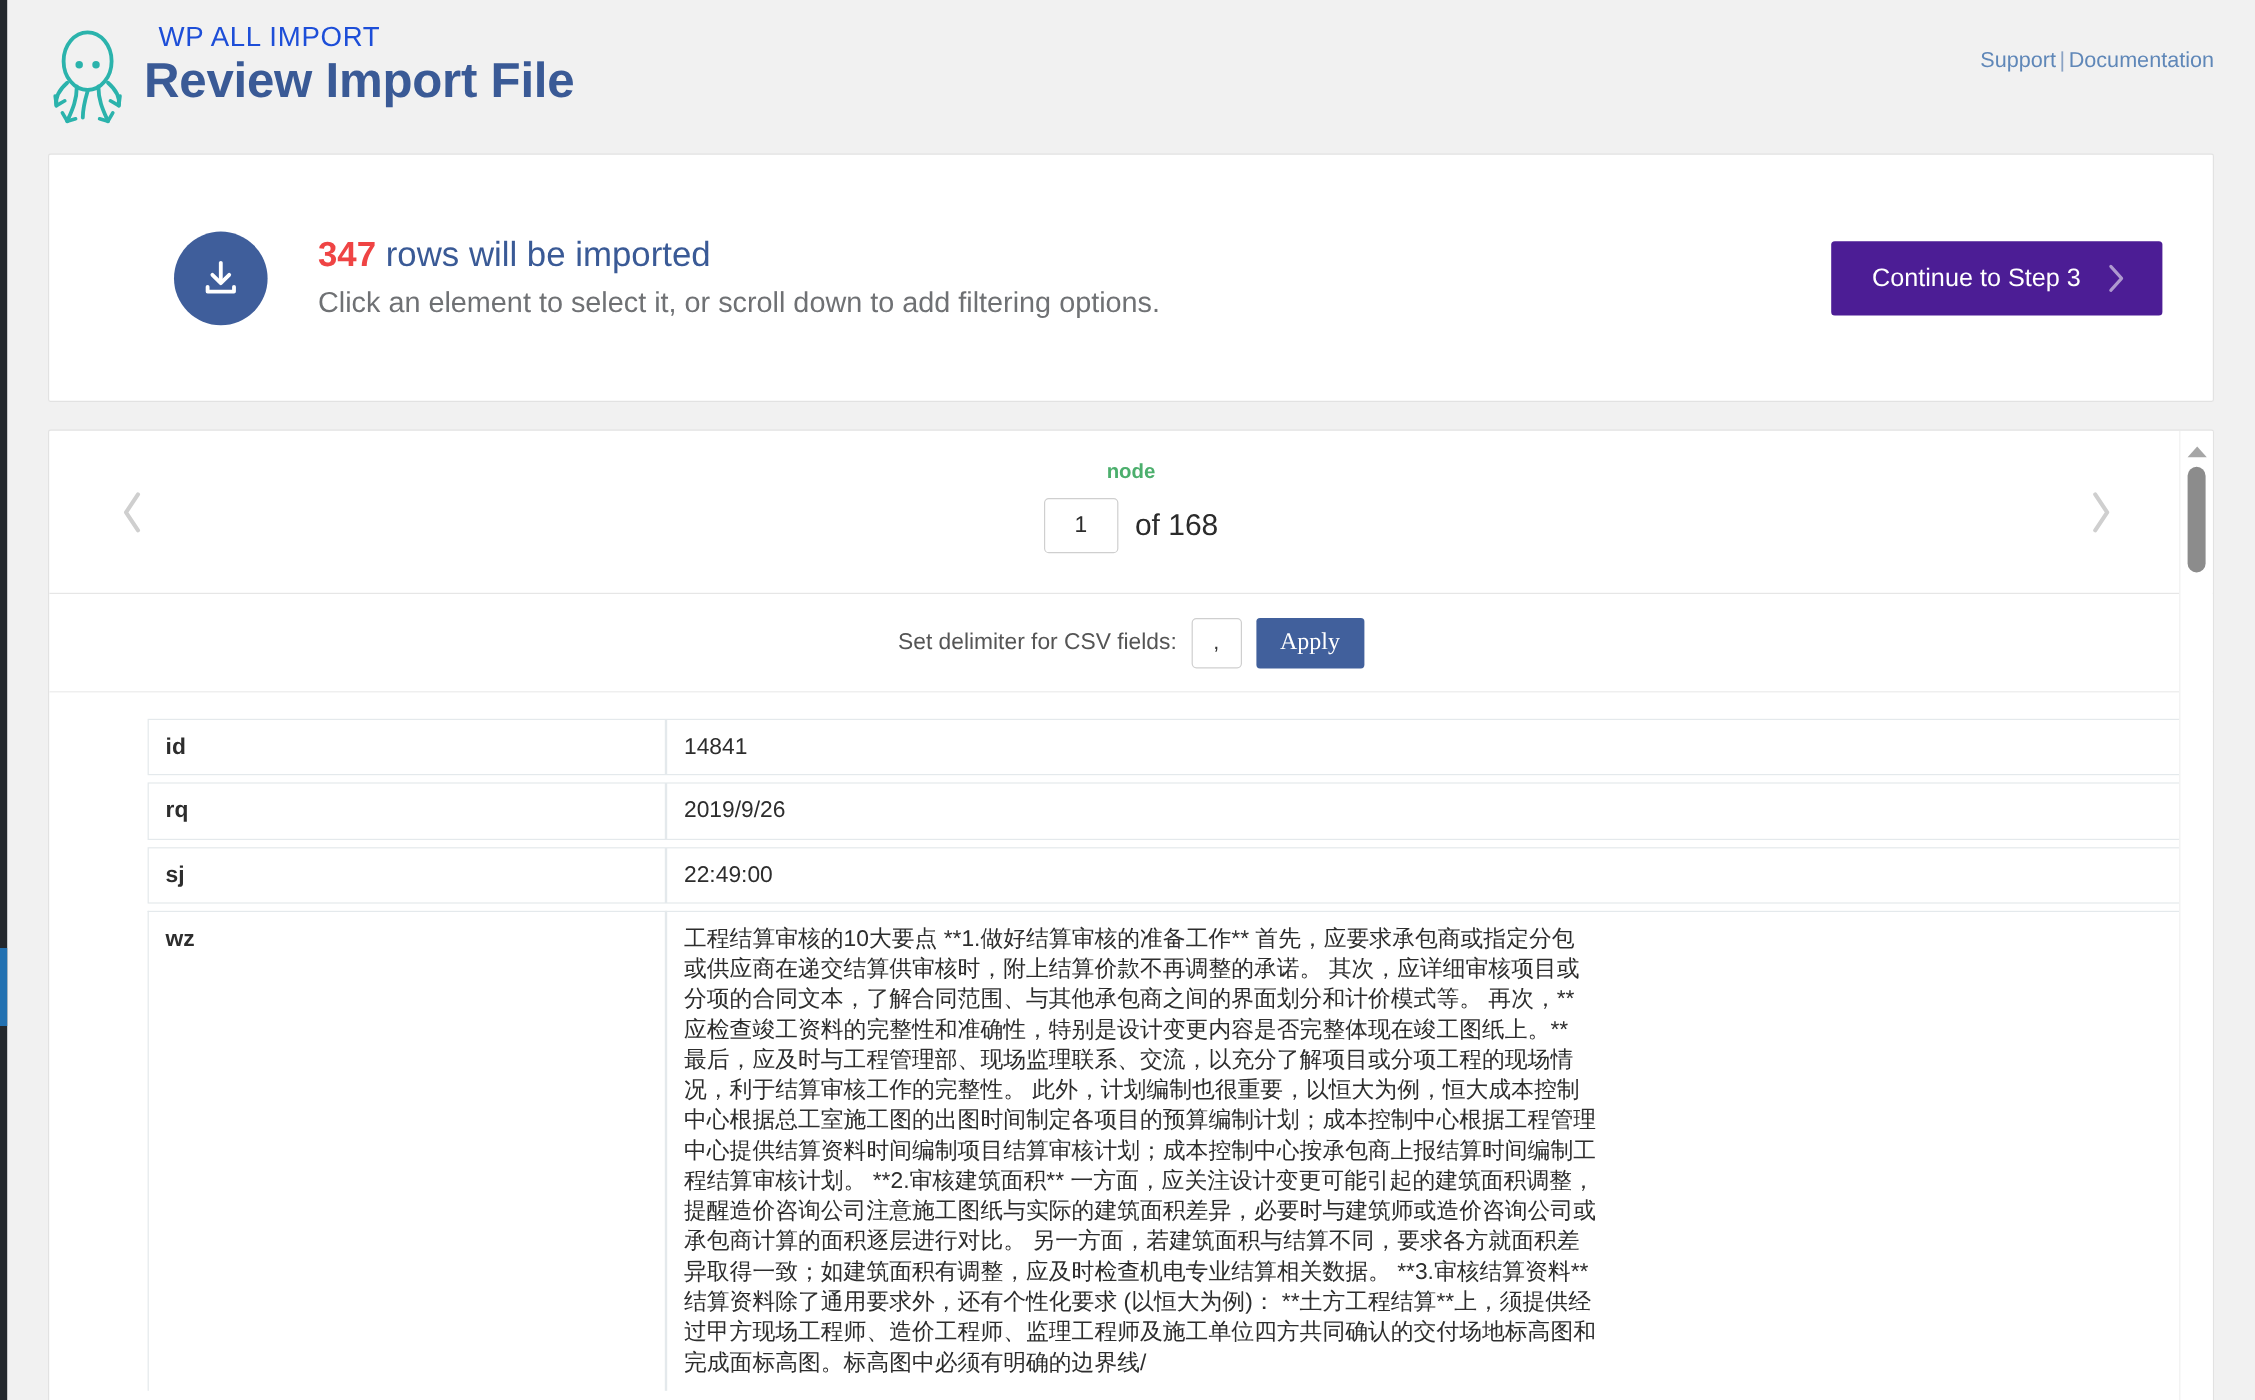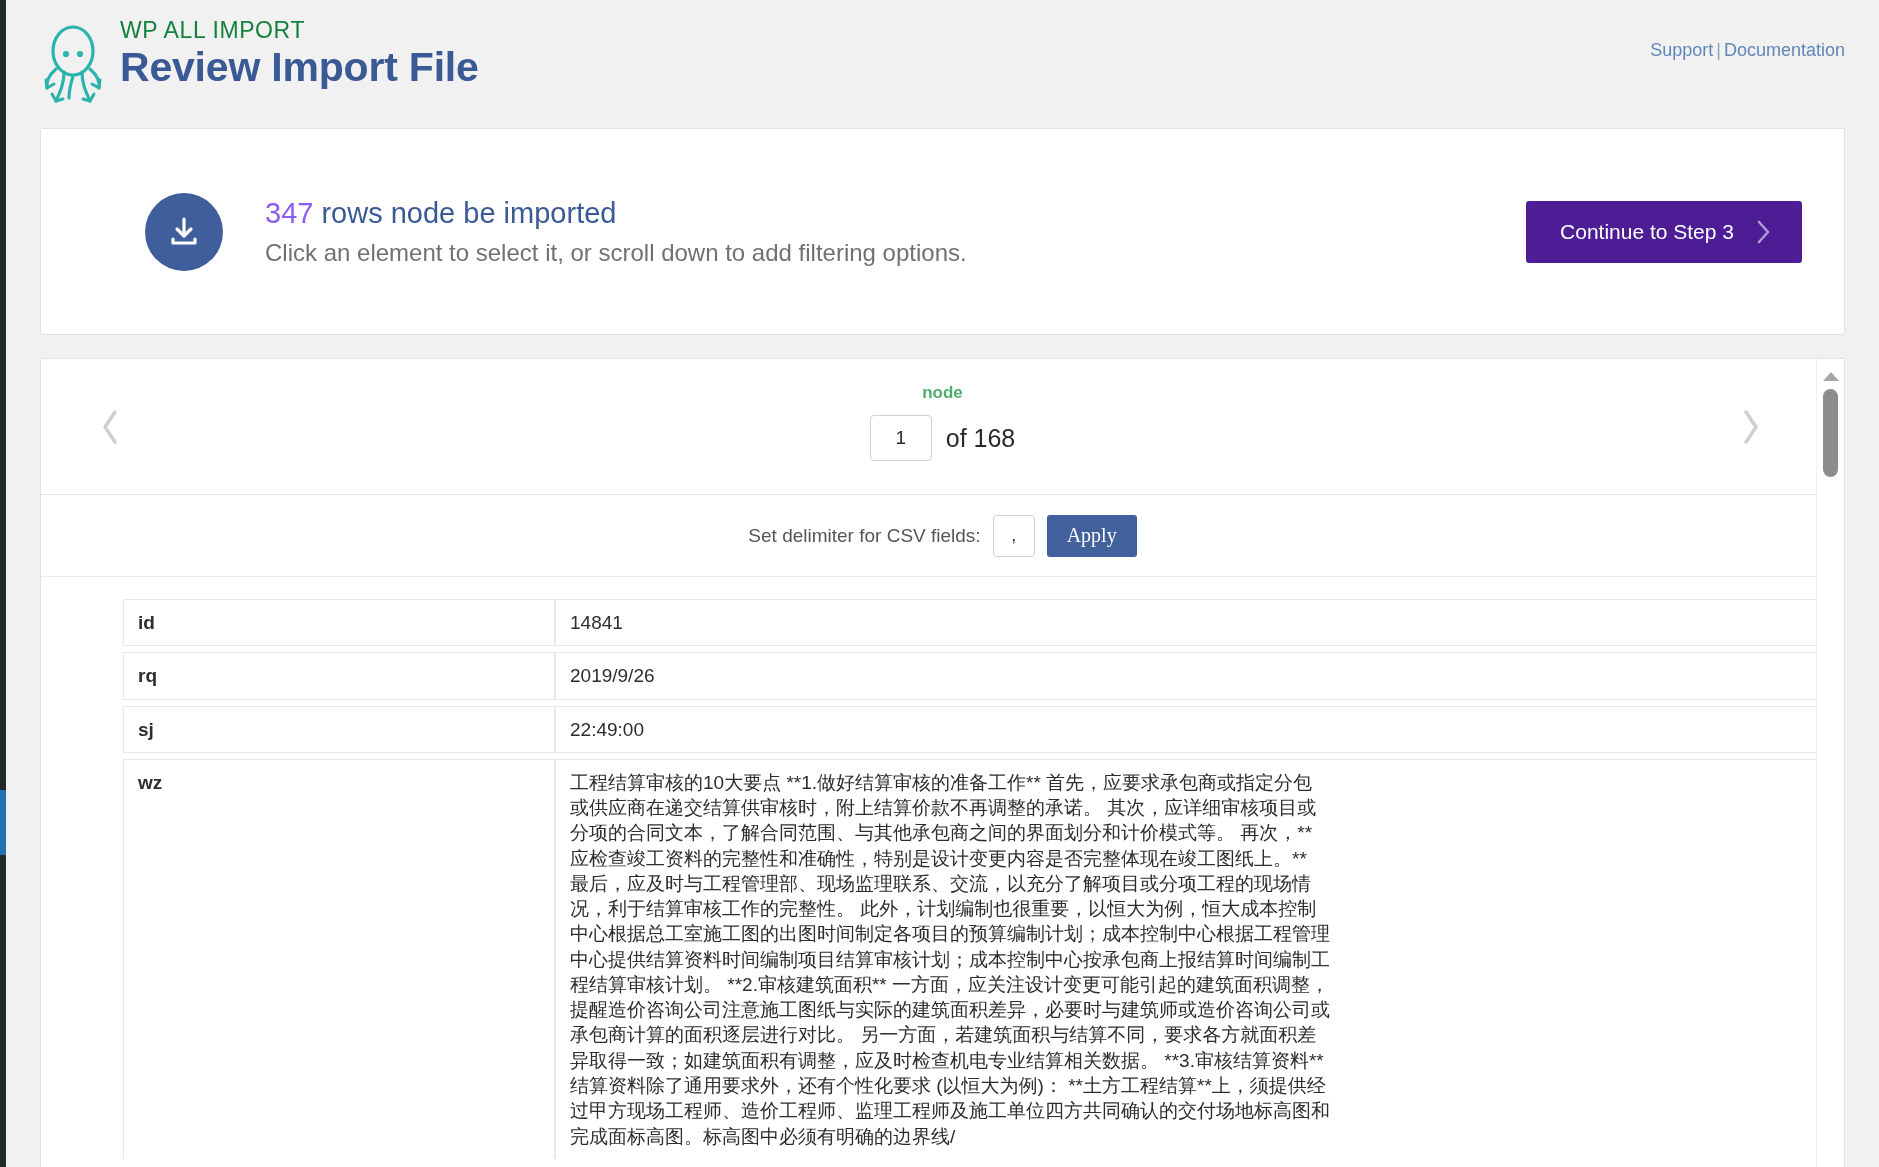--- a/index.html
+++ b/index.html
@@ -37,24 +37,24 @@
     height: 128px;
     padding: 18px 30px 0 30px;
     display: flex;
     align-items: flex-start;
   }
   .logo-wrap { width: 76px; flex: 0 0 76px; padding-top: 6px; }
   .title-wrap { padding-left: 8px; }
   .brand-small {
     font-size: 23px;
     letter-spacing: .6px;
-    color: #15803d;
+    color: #1d4ed8;
     font-weight: 400;
     line-height: 1.1;
-    margin: 0 0 2px 0;
+    margin: 0 0 2px 12px;
   }
   .brand-big {
     font-size: 41px;
     font-weight: bold;
     color: #3a5a96;
     line-height: 1.1;
     margin: 0;
     letter-spacing: -.2px;
   }
   .header-links {
@@ -87,21 +87,21 @@
     margin-left: 70px;
     display: flex; align-items: center; justify-content: center;
   }
   .notice-text { margin-left: 42px; }
   .notice-line1 {
     font-size: 29px;
     color: #3a5a96;
     line-height: 1.25;
     margin-bottom: 6px;
   }
-  .notice-line1 .count { color: #8b5cf6; font-weight: normal; }
+  .notice-line1 .count { color: #ef4444; font-weight: bold; }
   .notice-line2 {
     font-size: 24px;
     color: #6f7174;
     line-height: 1.25;
   }
   .continue-btn {
     position: absolute;
     right: 42px;
     top: 50%;
     transform: translateY(-50%);
@@ -296,21 +296,21 @@
 
   <div class="notice">
     <div class="notice-icon">
       <svg width="40" height="40" viewBox="0 0 40 40">
         <path d="M20 7 L20 22" stroke="#fff" stroke-width="3.2" stroke-linecap="round" fill="none"></path>
         <path d="M13 17 L20 24 L27 17" stroke="#fff" stroke-width="3.2" stroke-linecap="round" stroke-linejoin="round" fill="none"></path>
         <path d="M9 27 L9 31 L31 31 L31 27" stroke="#fff" stroke-width="3.2" stroke-linecap="round" stroke-linejoin="round" fill="none"></path>
       </svg>
     </div>
     <div class="notice-text">
-      <div class="notice-line1"><span class="count">347</span><span> rows node be imported</span></div>
+      <div class="notice-line1"><span class="count">347</span><span> rows will be imported</span></div>
       <div class="notice-line2">Click an element to select it, or scroll down to add filtering options.</div>
     </div>
     <button class="continue-btn">
       <span>Continue to Step 3</span>
       <span class="chev">
         <svg width="16" height="26" viewBox="0 0 16 26">
             <path d="M3 3 L12 13 L3 23" fill="none" stroke="#fff" stroke-width="2.6" stroke-linecap="round" stroke-linejoin="round"></path>
           </svg>
       </span>
     </button>

